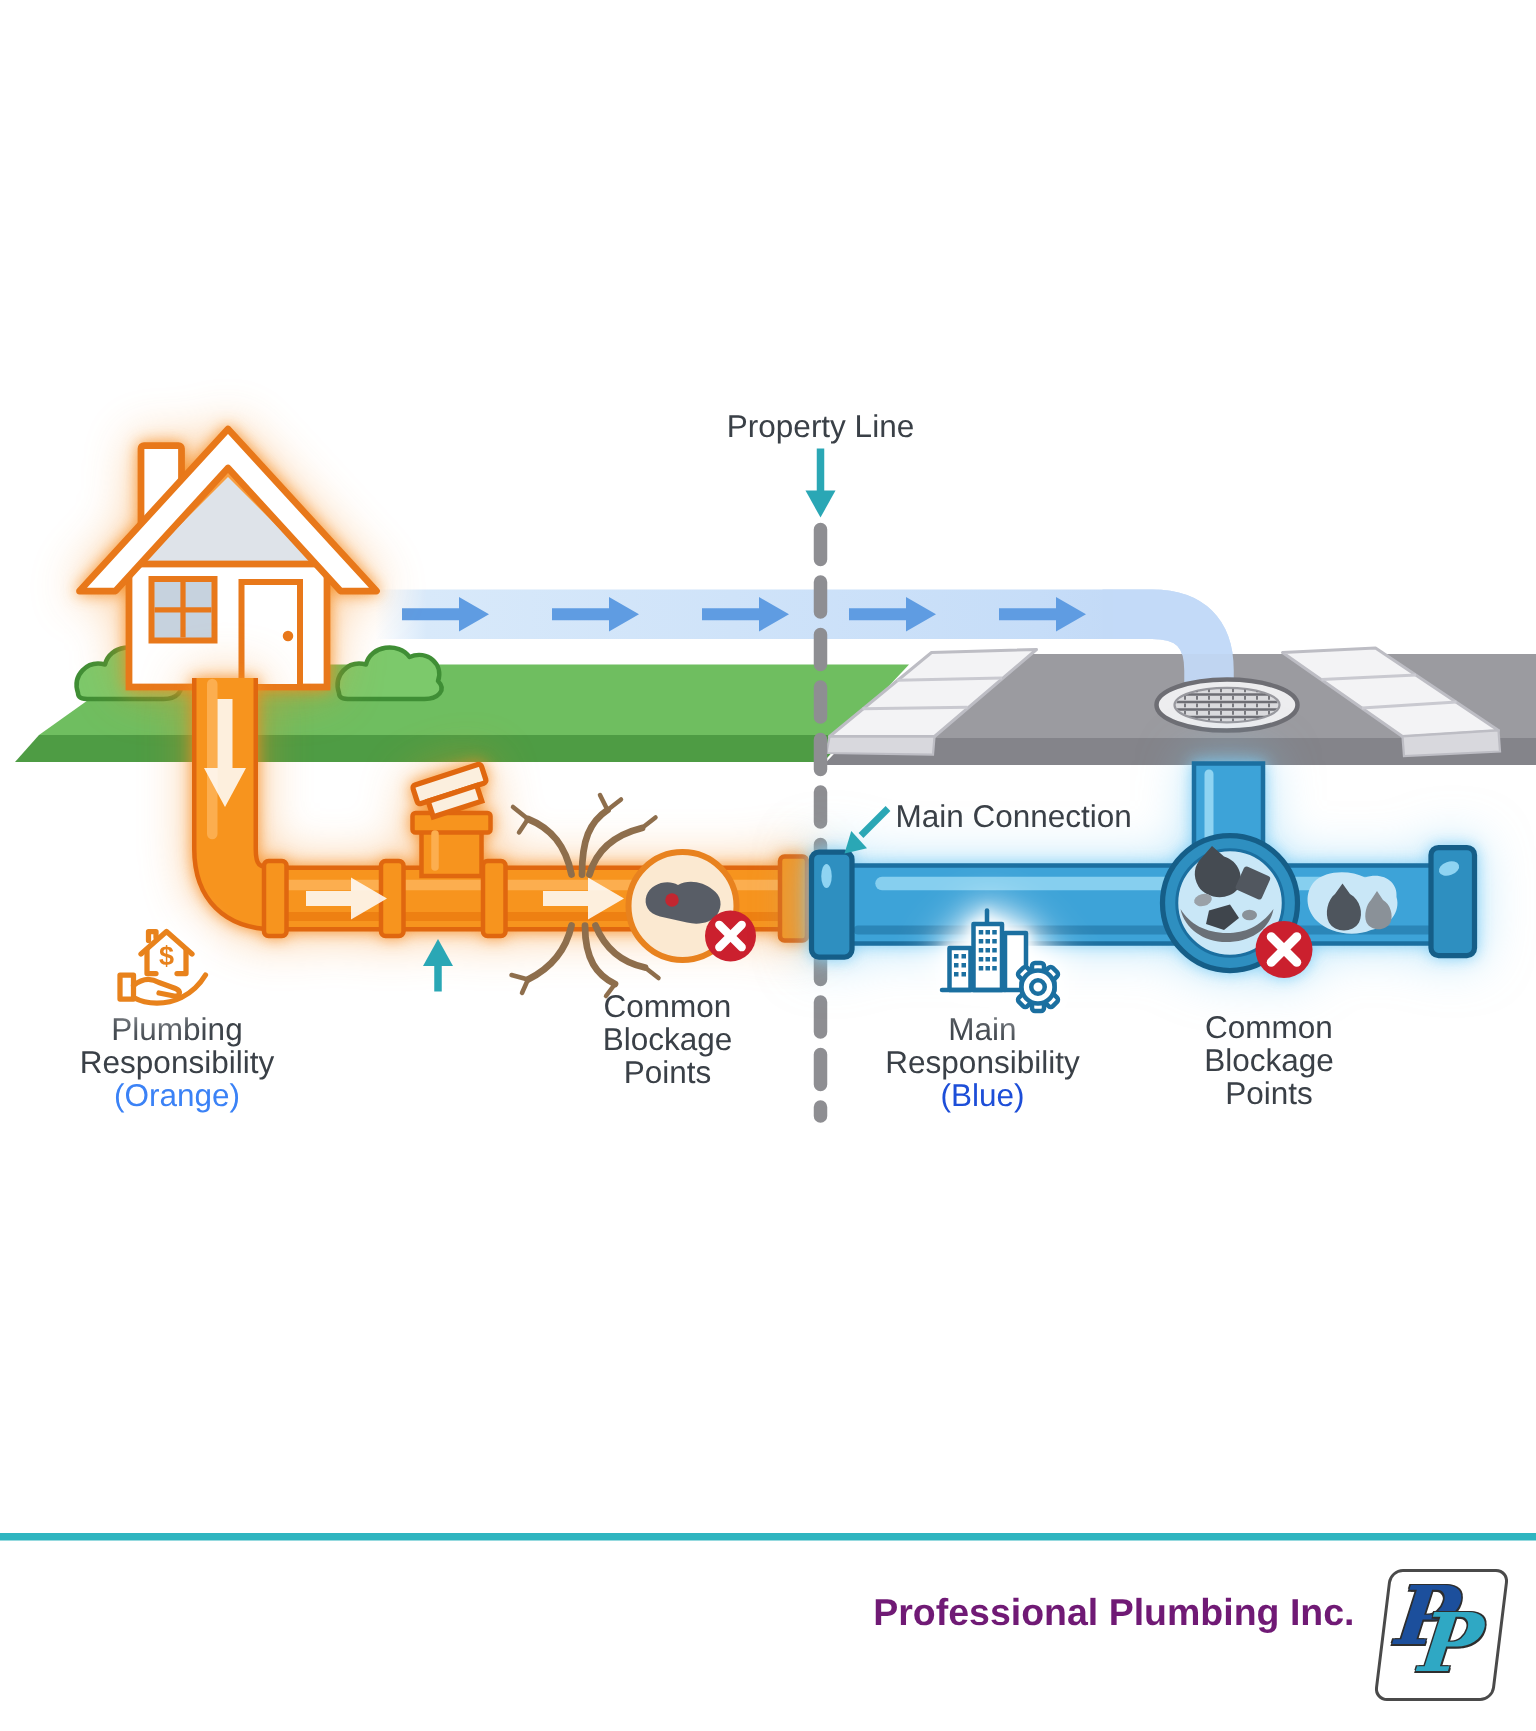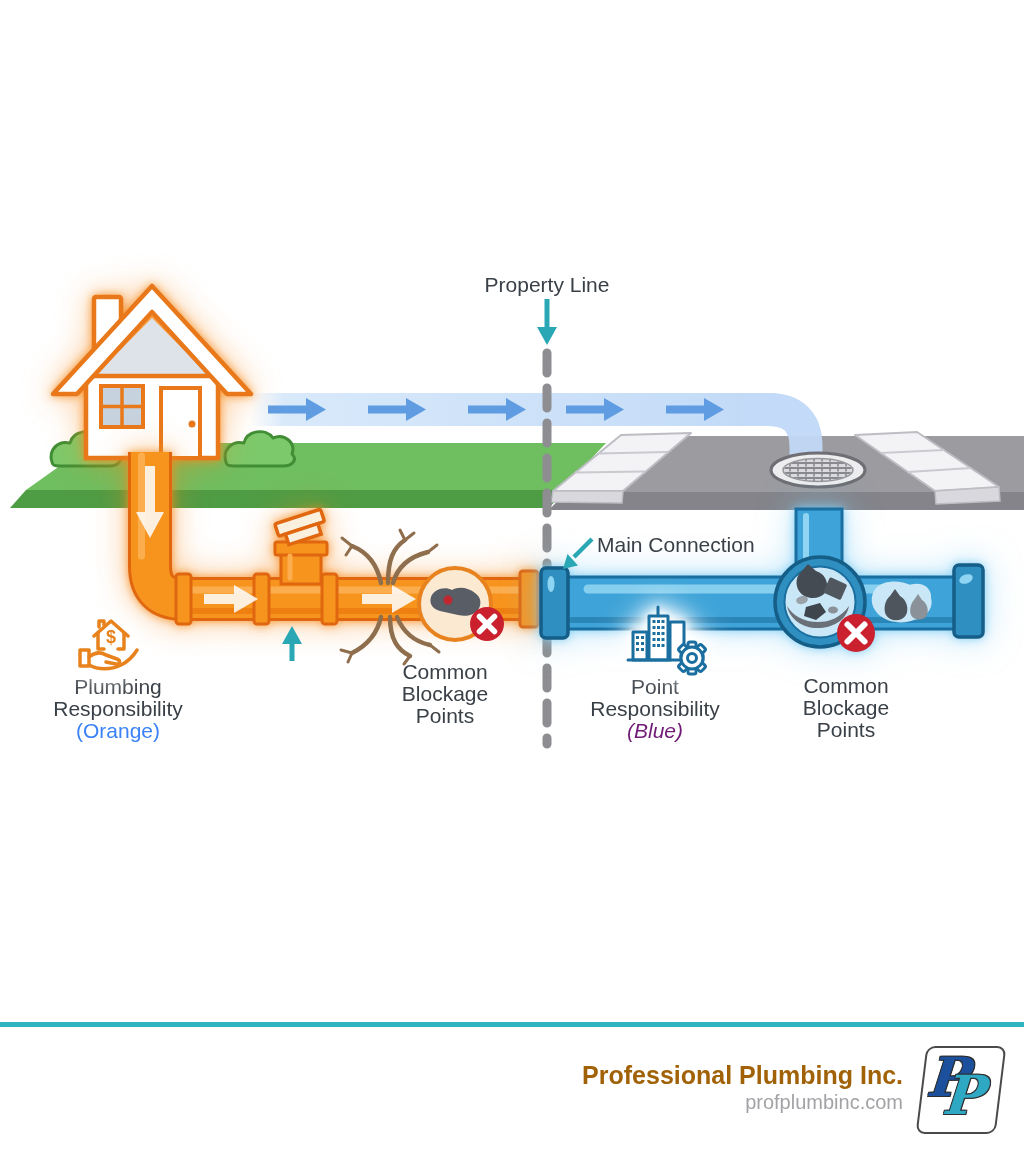--- a/index.html
+++ b/index.html
@@ -6,24 +6,24 @@
   #stage{position:relative;width:1024px;height:1154px;background:#ffffff;overflow:hidden;
          font-family:"Liberation Sans",sans-serif;}
   svg{display:block;}
   #scene{position:absolute;left:0;top:0;}
   .glow-orange{filter:drop-shadow(0 0 5px rgba(246,140,30,.85)) drop-shadow(0 0 16px rgba(246,140,30,.45));}
   .glow-blue{filter:drop-shadow(0 0 5px rgba(125,205,245,.9)) drop-shadow(0 0 16px rgba(125,205,245,.5));}
   .glow-white{filter:drop-shadow(0 0 4px #fff) drop-shadow(0 0 9px #fff) drop-shadow(0 0 14px #fff);}
   .lbl{position:absolute;font-size:21px;line-height:22px;font-weight:500;color:#3A4047;text-align:center;}
   .lbl div{white-space:nowrap;}
   .accent-orange{color:#3b82f6;}
-  .accent-blue{color:#701a75;font-style:italic;}
+  .accent-blue{color:#1d4ed8;}
   #footer-divider{position:absolute;left:0;right:0;top:1022px;height:5px;background:#2FB5C0;}
   #footer-text{position:absolute;right:121px;top:1060px;text-align:right;}
-  #footer-company{font-size:25px;line-height:30px;font-weight:700;color:#a16207;}
+  #footer-company{font-size:25px;line-height:30px;font-weight:700;color:#701a75;}
   #footer-website{font-size:20px;line-height:24px;font-weight:400;color:#A3A3A7;}
   #footer-logo{position:absolute;left:921px;top:1046px;width:76px;height:84px;background:#fff;
                border:2.5px solid #4a4a4a;border-radius:9px;transform:skewX(-7deg);}
   .logo-p{position:absolute;font-family:"DejaVu Serif",serif;font-style:italic;font-weight:bold;
           font-size:54px;line-height:54px;
           text-shadow:-1px -1px 0 #2e2e2e,1px -1px 0 #2e2e2e,-1px 1px 0 #2e2e2e,1px 1px 0 #2e2e2e;}
   .logo-p1{left:7px;top:2px;color:#1C4F9C;}
   .logo-p2{left:25px;top:20px;color:#2FA8C4;}
 </style>
 </head>
@@ -254,21 +254,21 @@
     <div>Points</div>
   </div>
 
   <div class="lbl" style="left:28px;top:676px;width:180px;">
     <div>Plumbing</div>
     <div>Responsibility</div>
     <div class="accent-orange">(Orange)</div>
   </div>
 
   <div class="lbl" style="left:565px;top:676px;width:180px;">
-    <div>Point</div>
+    <div>Main</div>
     <div>Responsibility</div>
     <div class="accent-blue">(Blue)</div>
   </div>
 
   <div class="lbl" style="left:771px;top:675px;width:150px;">
     <div>Common</div>
     <div>Blockage</div>
     <div>Points</div>
   </div>
 
@@ -327,20 +327,19 @@
         <rect x="70" y="63" width="8" height="9" rx="2" transform="rotate(-45 74 56)"></rect>
       </g>
       <circle cx="74" cy="56" r="11" fill="#fff" stroke="#1B6FA0" stroke-width="3"></circle>
       <circle cx="74" cy="56" r="4.5" fill="#fff" stroke="#1B6FA0" stroke-width="3"></circle>
     </g>
   </svg>
 
   <div id="footer-divider"></div>
   <div id="footer-text">
     <div id="footer-company">Professional Plumbing Inc.</div>
-    <div id="footer-website">profplumbinc.com</div>
   </div>
   <div id="footer-logo">
     <span class="logo-p logo-p1">P</span>
     <span class="logo-p logo-p2">P</span>
   </div>
 
 </div>
 
 </body></html>

